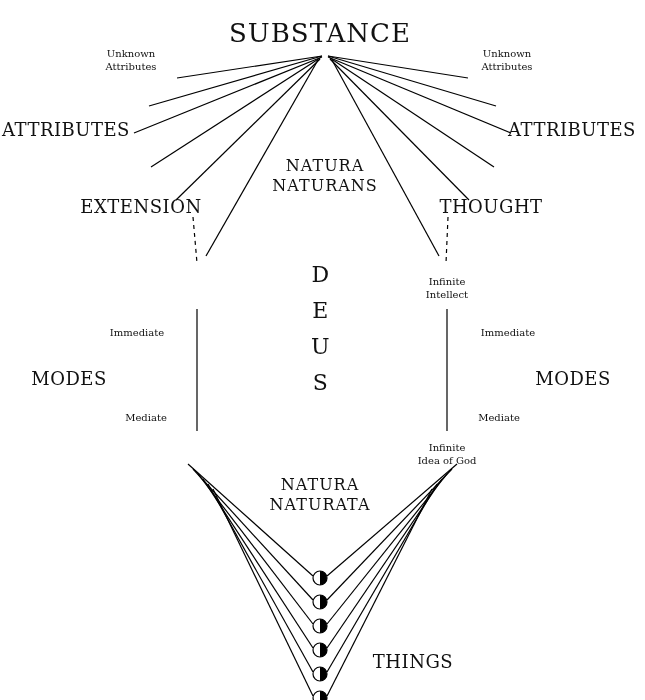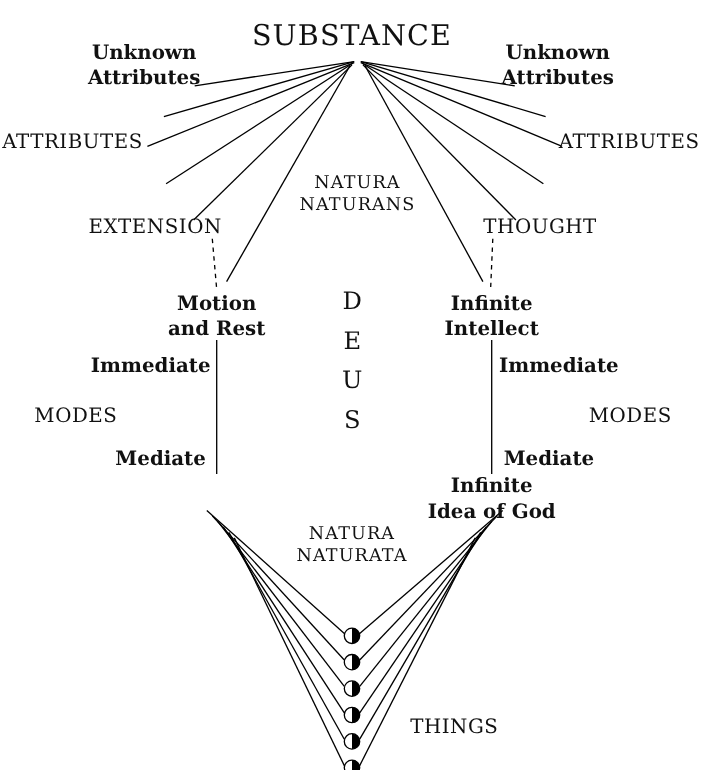--- a/index.html
+++ b/index.html
@@ -28,21 +28,21 @@
     position: absolute;
     transform: translate(-50%, -50%);
     white-space: pre-line;
     text-align: center;
     line-height: 1.25;
     color: #111111;
   }
   .sz-xl { font-size: 26px; letter-spacing: 1px; }
   .sz-lg { font-size: 16px; letter-spacing: 1px; }
   .sz-md { font-size: 18px; letter-spacing: 0.5px; }
-  .sz-sm { font-size: 18px; font-weight: bold; }
+  .sz-sm { font-size: 10px; }
   .deus {
     writing-mode: vertical-rl;
     text-orientation: upright;
     font-size: 22px;
     letter-spacing: 11px;
   }
 </style>
 </head>
 <body>
 
@@ -127,22 +127,20 @@
 
   <div class="lbl sz-md" style="left:66px; top:118px;">ATTRIBUTES</div>
   <div class="lbl sz-md" style="left:572px; top:118px;">ATTRIBUTES</div>
 
   <div class="lbl sz-lg" style="left:325px; top:164px;">NATURA
 NATURANS</div>
 
   <div class="lbl sz-md" style="left:141px; top:195px;">EXTENSION</div>
   <div class="lbl sz-md" style="left:491px; top:195px;">THOUGHT</div>
 
-  <div class="lbl sz-sm" style="left:197px; top:276px;">Motion
-and Rest</div>
   <div class="lbl sz-sm" style="left:447px; top:276px;">Infinite
 Intellect</div>
 
   <div class="lbl deus" style="left:320px; top:322px;">DEUS</div>
 
   <div class="lbl sz-sm" style="left:137px; top:321px;">Immediate</div>
   <div class="lbl sz-sm" style="left:508px; top:321px;">Immediate</div>
 
   <div class="lbl sz-md" style="left:69px; top:367px;">MODES</div>
   <div class="lbl sz-md" style="left:573px; top:367px;">MODES</div>

